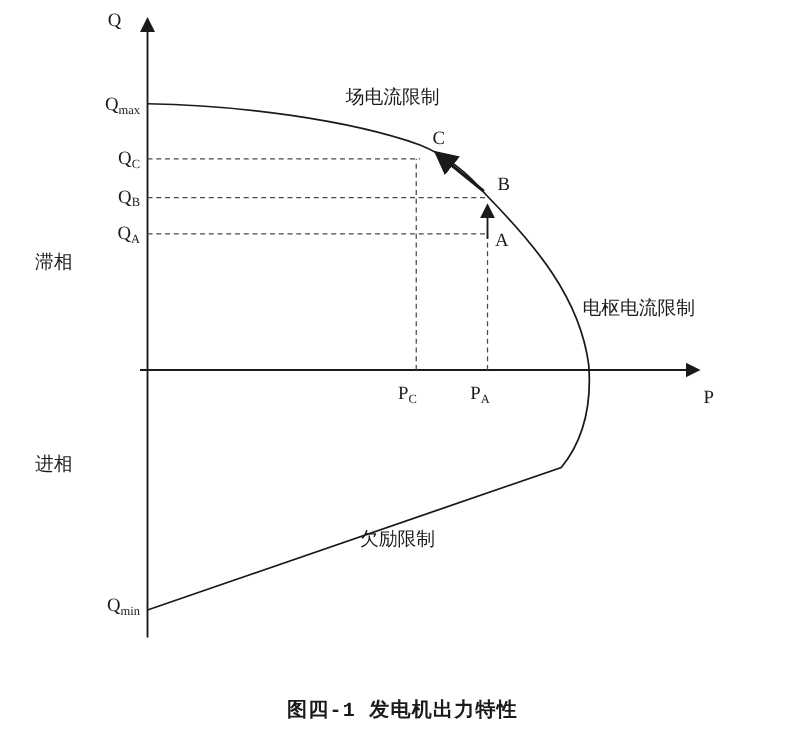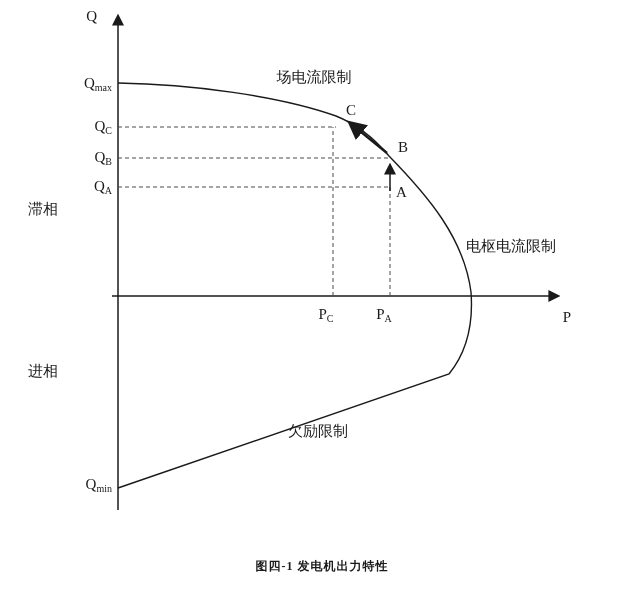--- a/index.html
+++ b/index.html
@@ -26,23 +26,23 @@
   svg .cjk {
     font-size: 15px;
     font-family: "Liberation Serif", "DejaVu Serif", serif;
   }
   .caption {
     position: absolute;
     left: 0;
     top: 558px;
     width: 644px;
     text-align: center;
-    font-family: Liberation Serif, serif;
+    font-family: Liberation Mono, monospace;
     font-weight: bold;
-    font-size: 12px;
+    font-size: 16px;
     color: #1a1a1a;
     letter-spacing: 1px;
   }
 </style>
 </head>
 <body>
 
 <div class="page">
 
   <svg width="644" height="545" viewBox="0 0 644 545">

